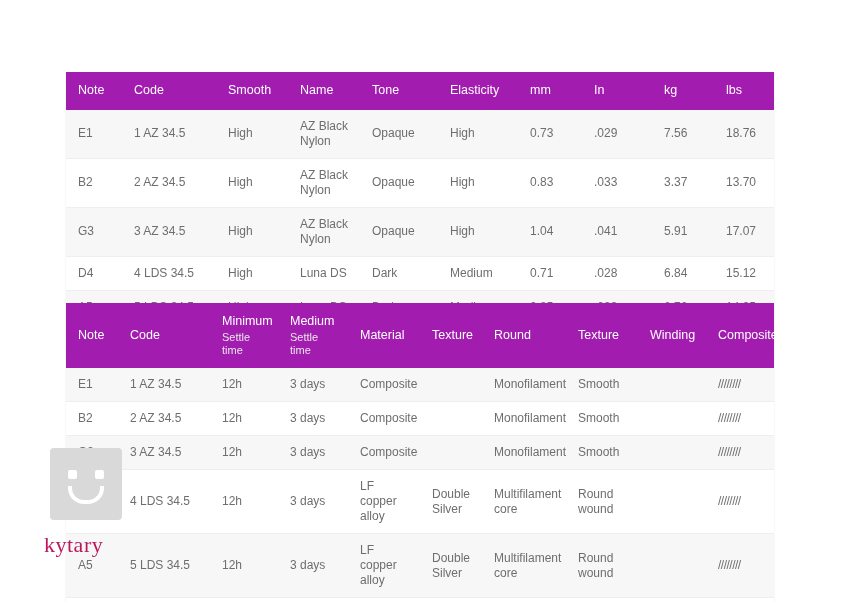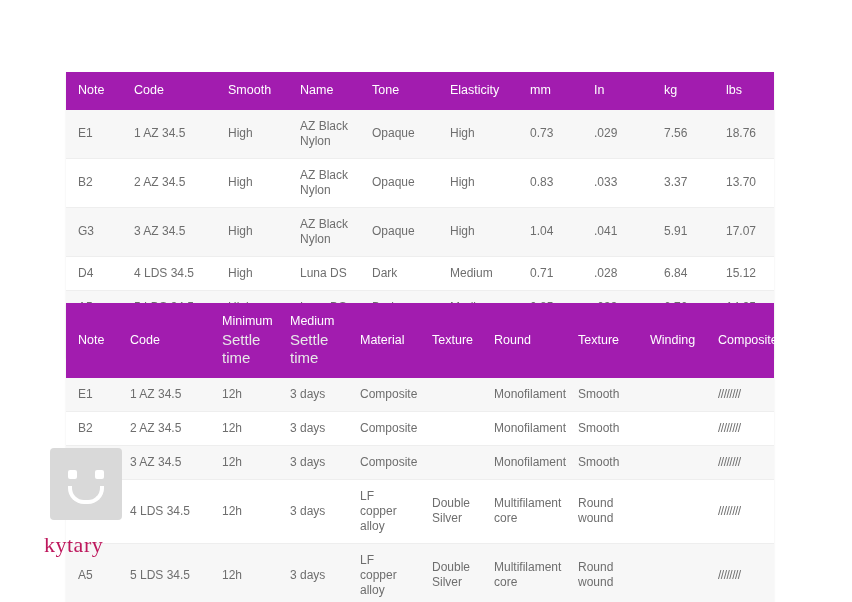--- a/index.html
+++ b/index.html
@@ -50,21 +50,21 @@
     font-weight: normal;
     font-size: 12.5px;
     text-align: left;
     padding: 11px 10px 11px 12px;
     vertical-align: middle;
     line-height: 1.25;
   }
 
   .spec-table thead th .sub {
     display: block;
-    font-size: 15px;
+    font-size: 11px;
     color: #e8e8e8;
     line-height: 1.2;
     margin-top: 1px;
   }
 
   .spec-table tbody td {
     font-size: 12px;
     padding: 9px 10px 9px 12px;
     vertical-align: middle;
     line-height: 1.25;

